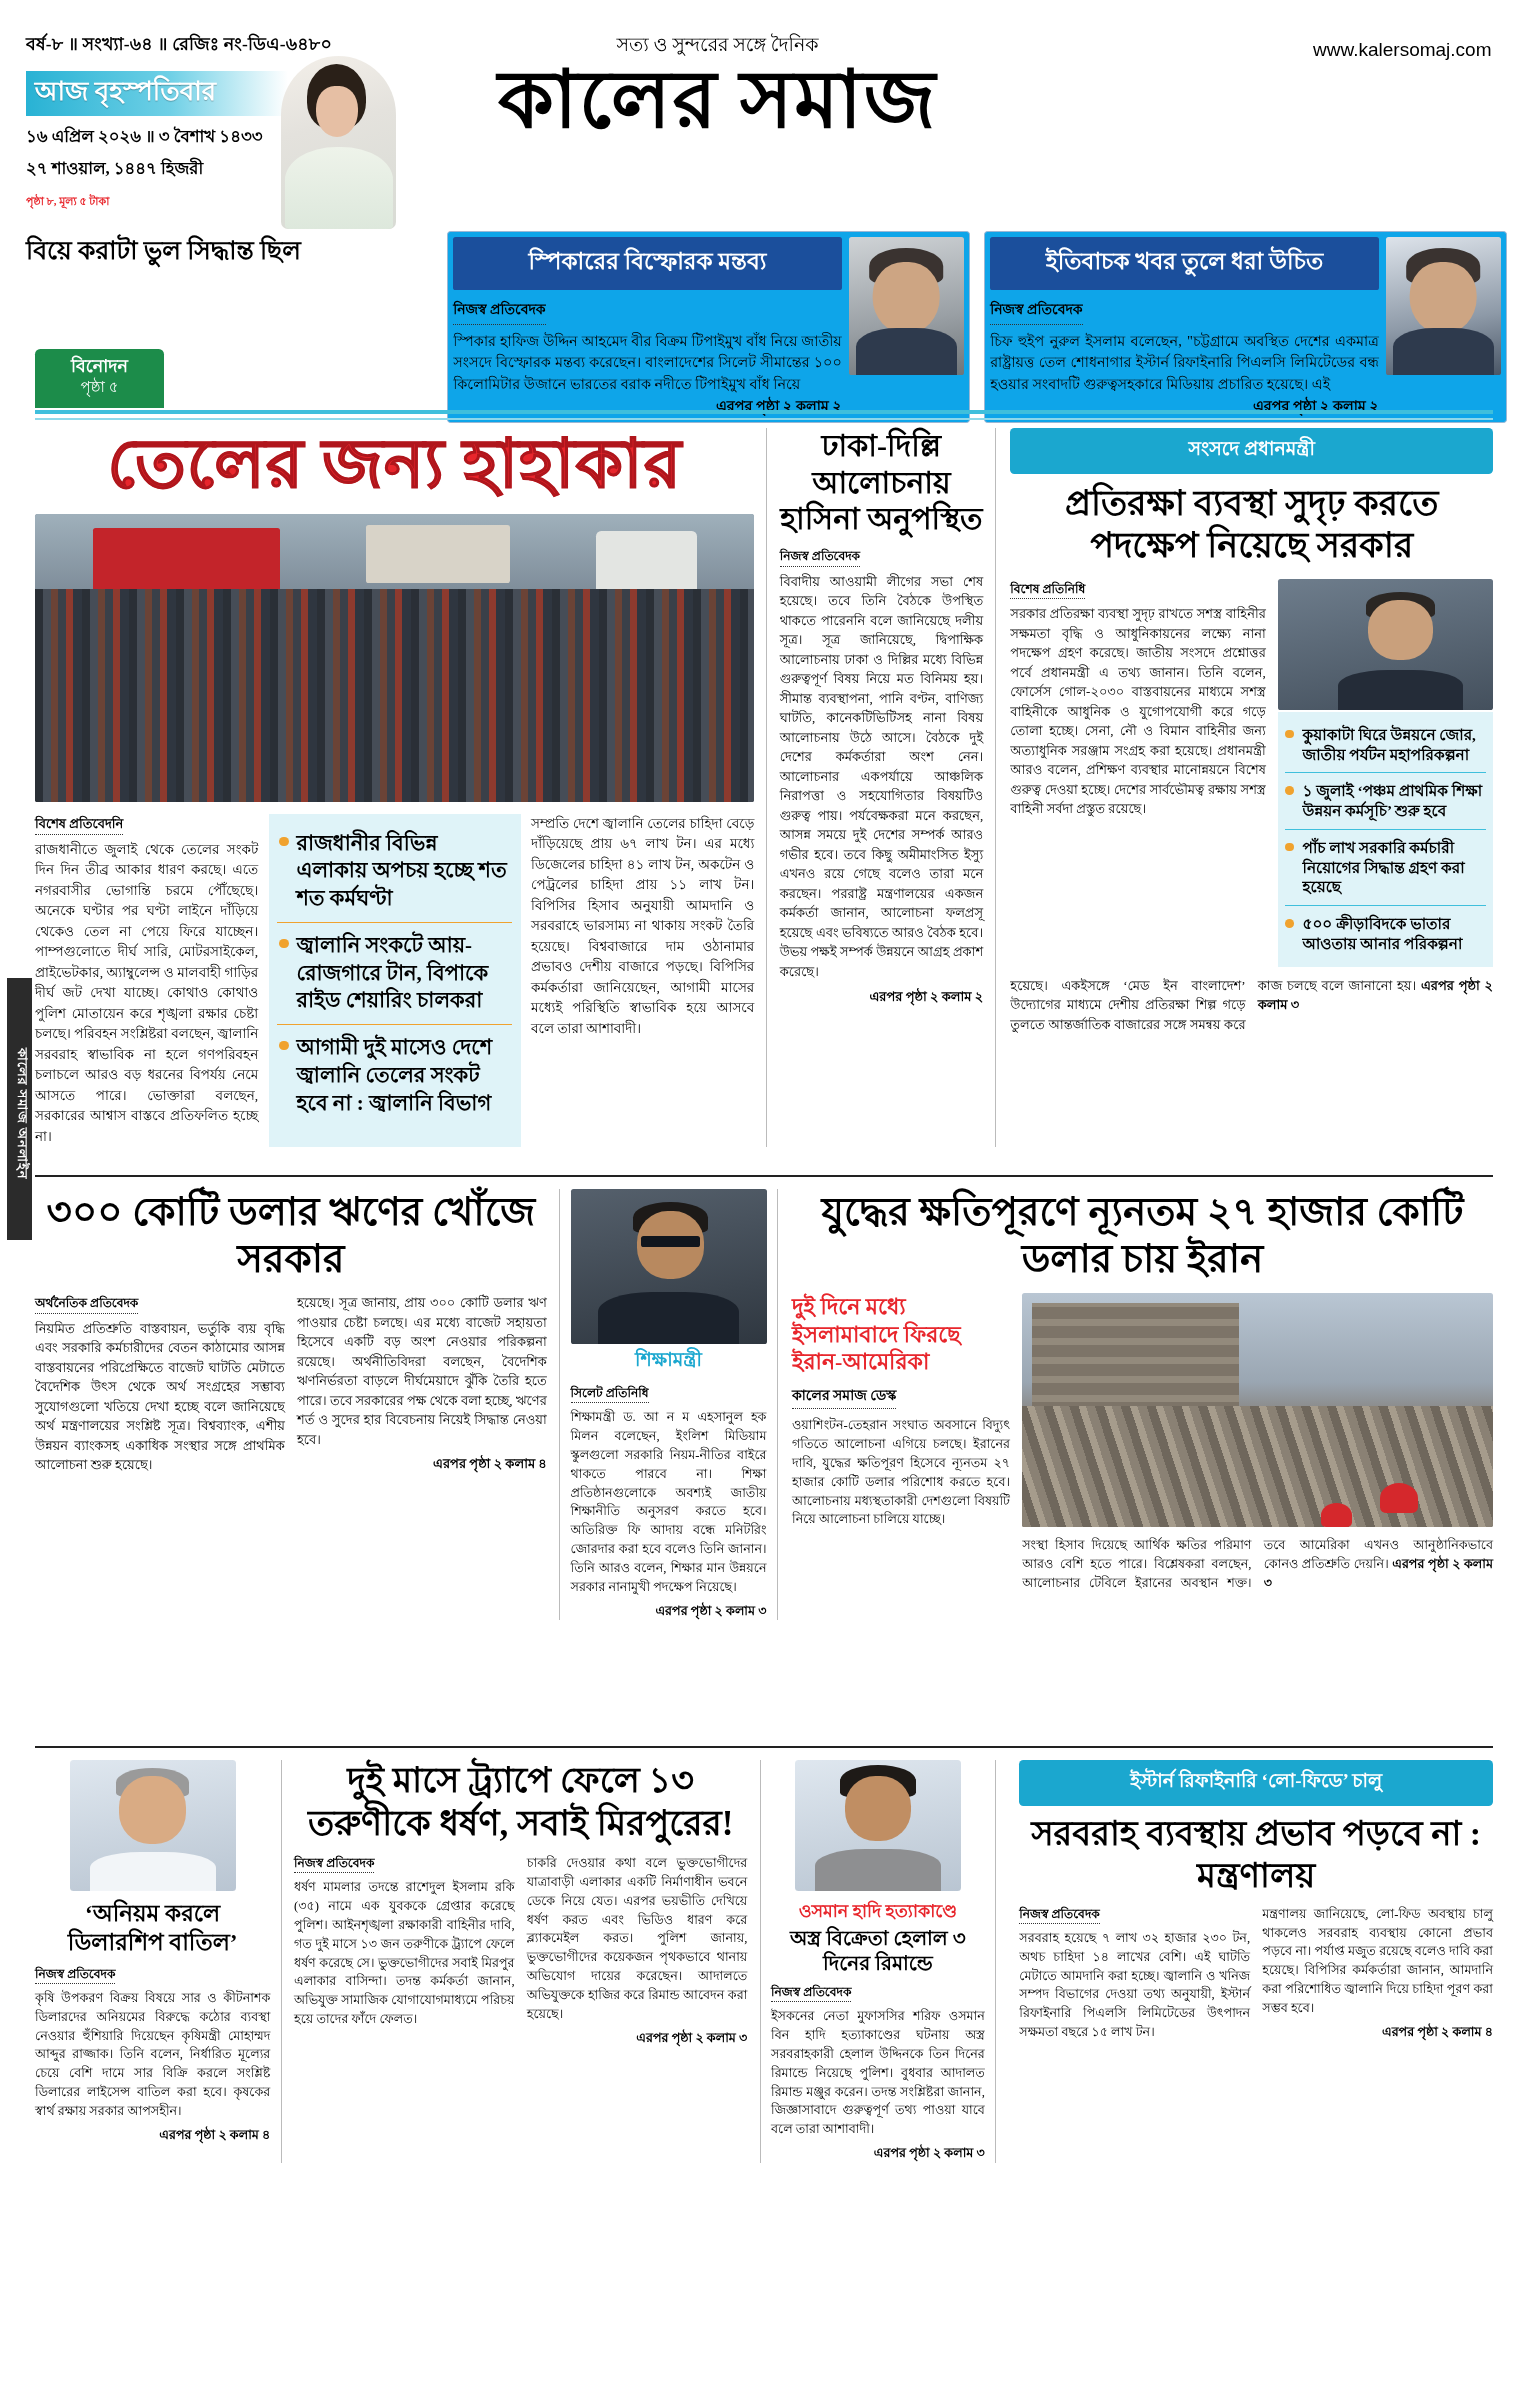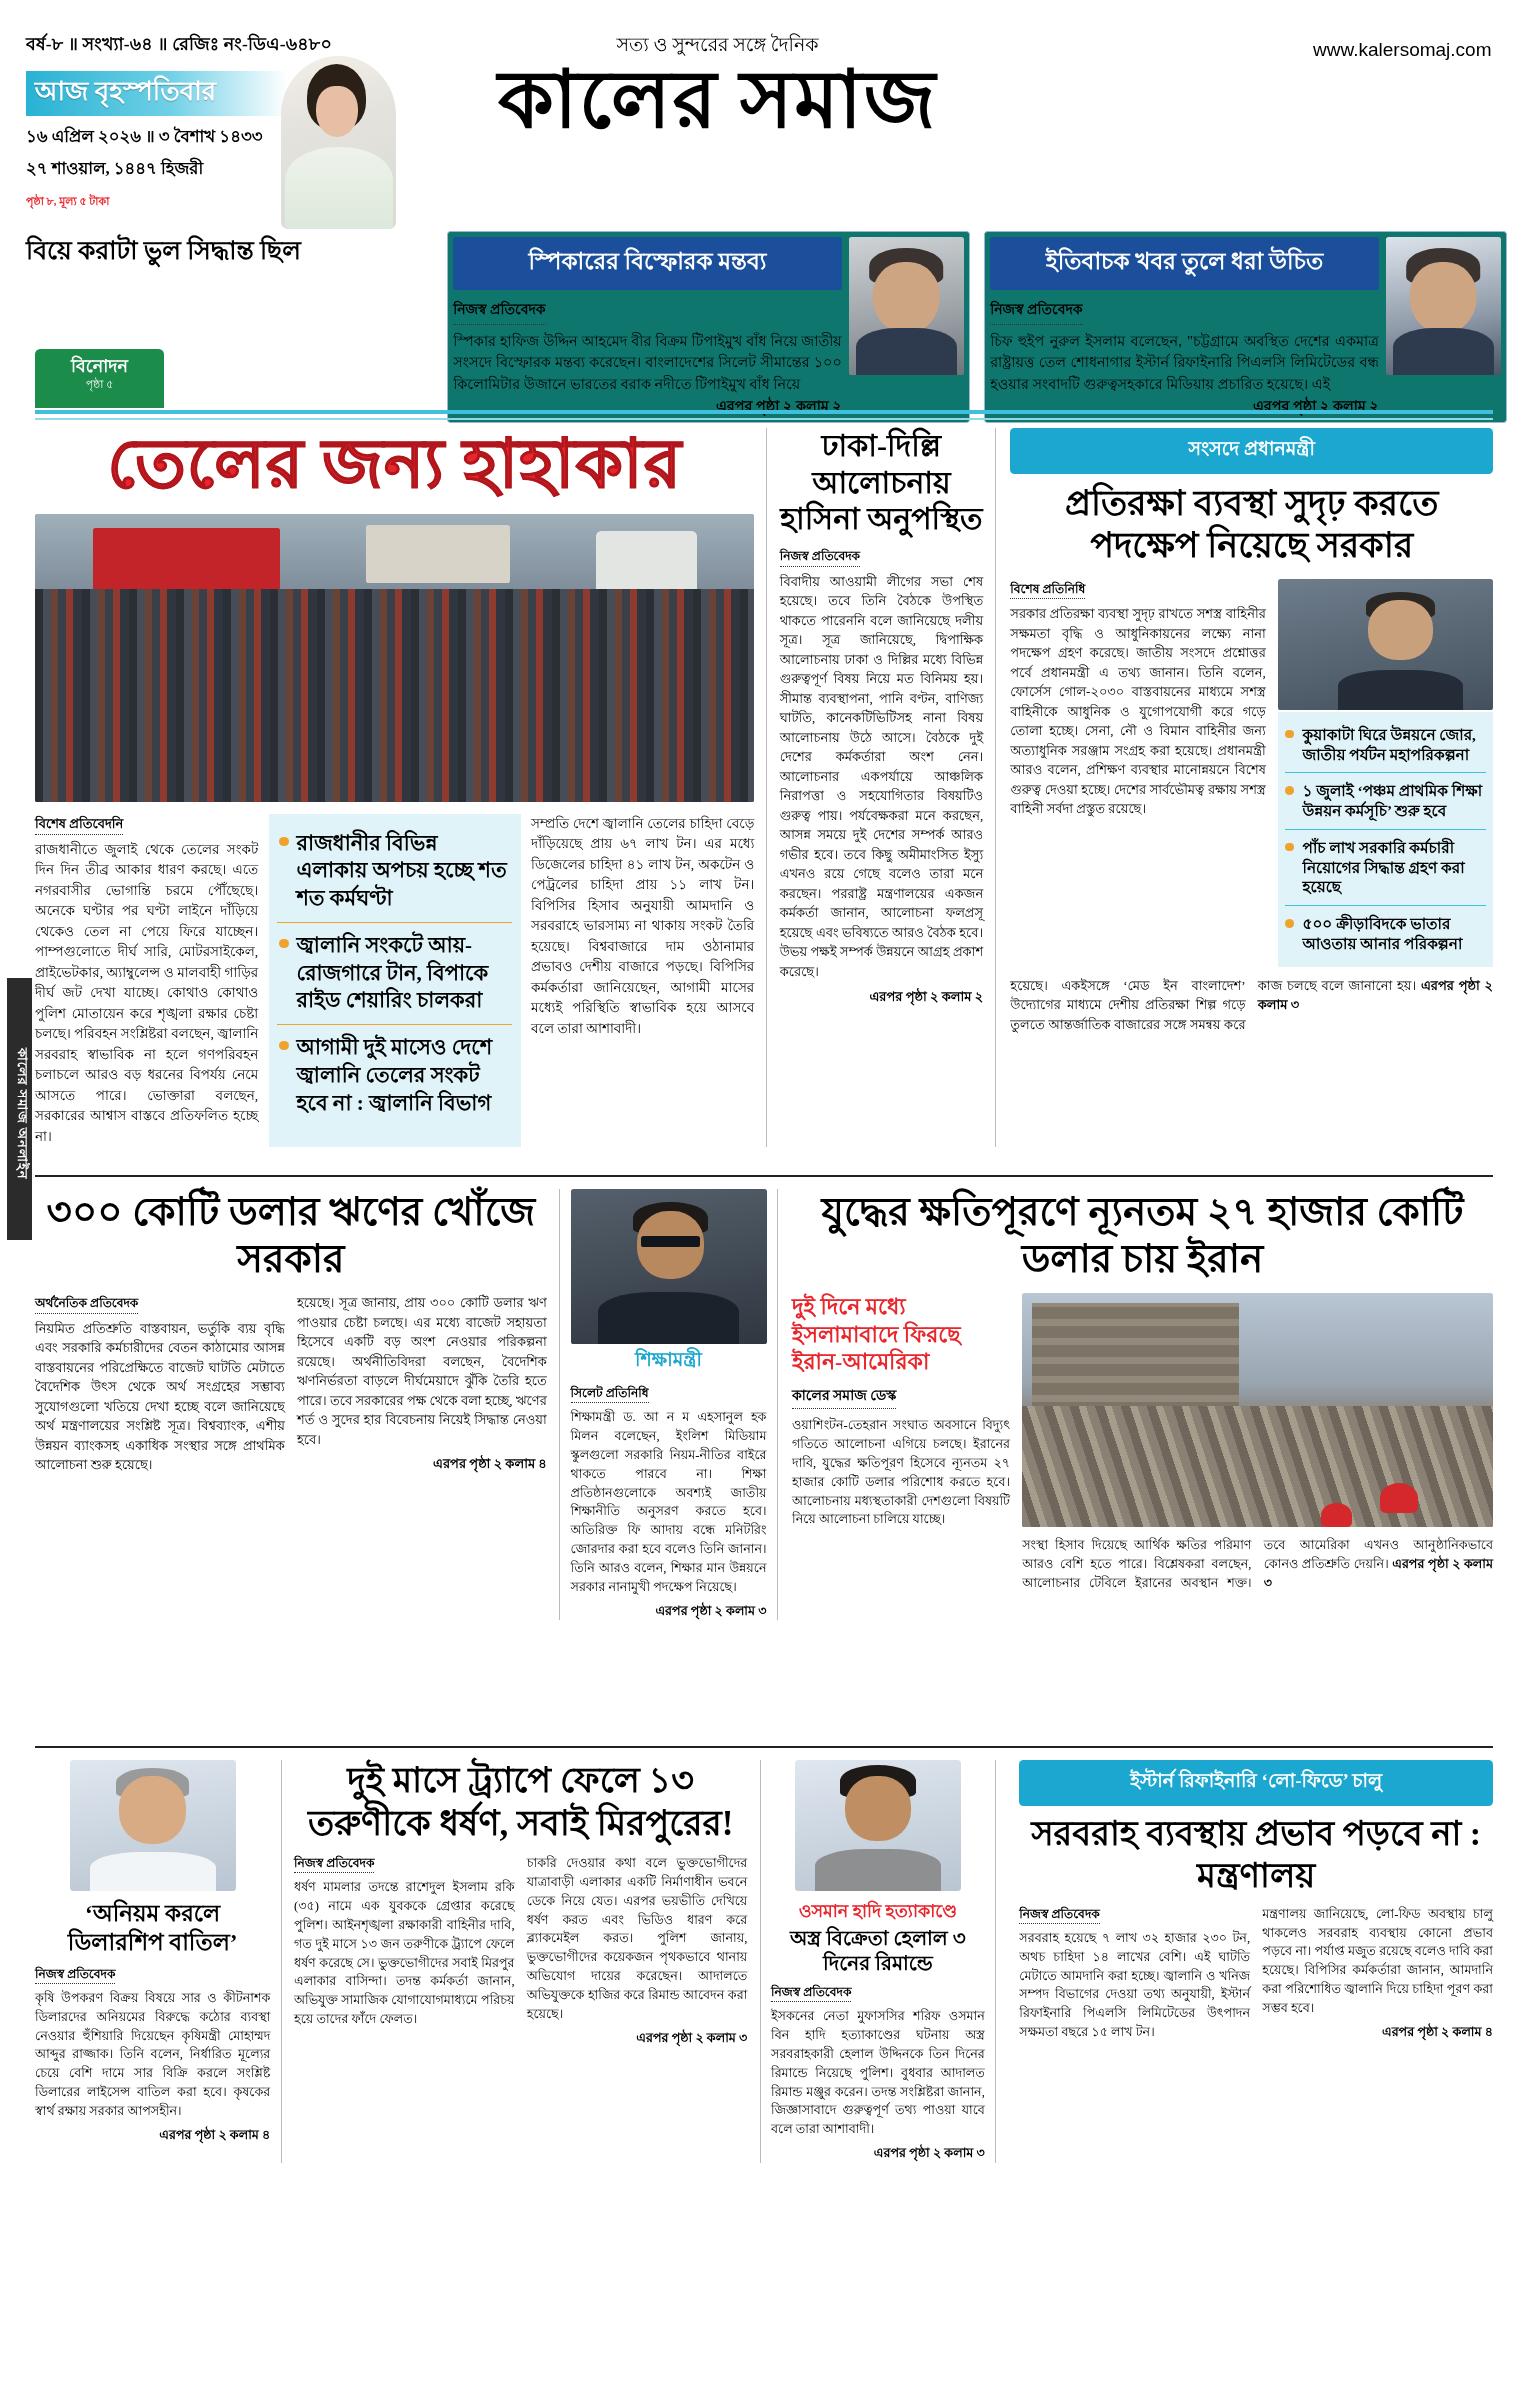--- a/index.html
+++ b/index.html
@@ -50,25 +50,25 @@
     background: linear-gradient(180deg,#eef3ea,#dde8dc);
     border-radius: 48% 48% 5.2px 5.2px / 40% 40% 4% 4%;
   }
 
   .ent-badge {
     position: absolute; left: 35px; top: 349px; width: 129px; height: 59px;
     background: #1c8c4a; border-radius: 5.2px 5.2px 0 0;
     color: #fff; text-align: center; padding-top: 7px; line-height: 1.25;
   }
   .ent-badge .t1 { font-size: 17.5px; font-weight: bold; }
-  .ent-badge .t2 { font-size: 11px; }
+  .ent-badge .t2 { font-size: 15px; }
 
   
   .teasers { position: absolute; left: 447px; top: 231px; width: 1060px; display: flex; gap: 14px; }
-  .teaser { flex: 1; border: 0.9px solid #9bb7d4; border-radius: 3.5px; padding: 5.2px; display: flex; gap: 7px; background:#0f766e; }
+  .teaser { flex: 1; border: 0.9px solid #9bb7d4; border-radius: 3.5px; padding: 5.2px; display: flex; gap: 7px; background:#0ea5e9; }
   .teaser-body { flex: 1; min-width: 0; }
   .teaser-title {
     background: #1b4f9c; color: #fff; font-size: 23px; font-weight: bold;
     padding: 6.1px 8.7px 7.9px; border-radius: 2.6px; text-align: center; white-space: nowrap;
   }
   .byline { font-size: 14px; font-weight: bold; margin: 7.9px 0 6.1px; border-bottom: 0.9px dotted #333; display:inline-block; padding-bottom:1.7px;}
   .teaser-text { font-size: 14.4px; line-height: 1.5; text-align: justify; }
   .cont { font-weight: bold; float: right; }
   .teaser-photo { width: 115px; height: 138px; border-radius: 2.6px; flex-shrink:0; overflow:hidden; position:relative; }
   .ph-a { background: linear-gradient(170deg,#cfd3d6,#9aa0a5 60%,#6f7579); }

